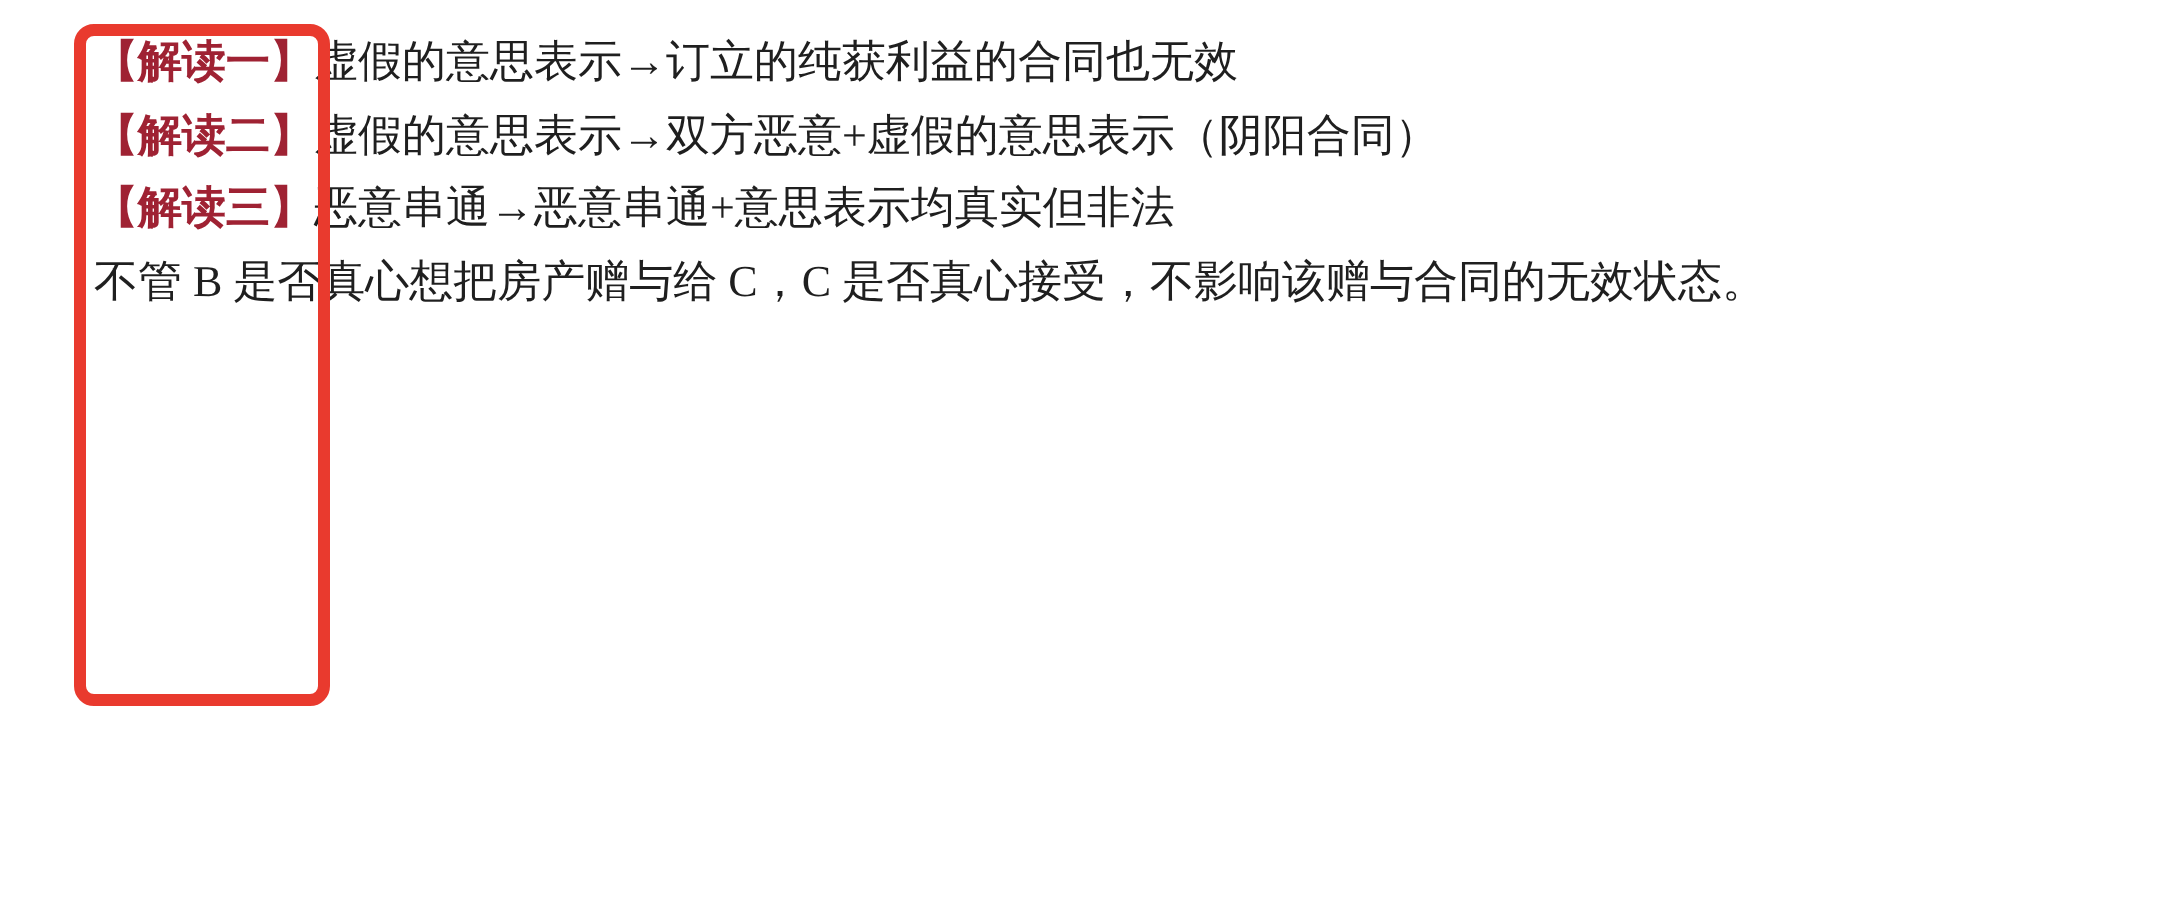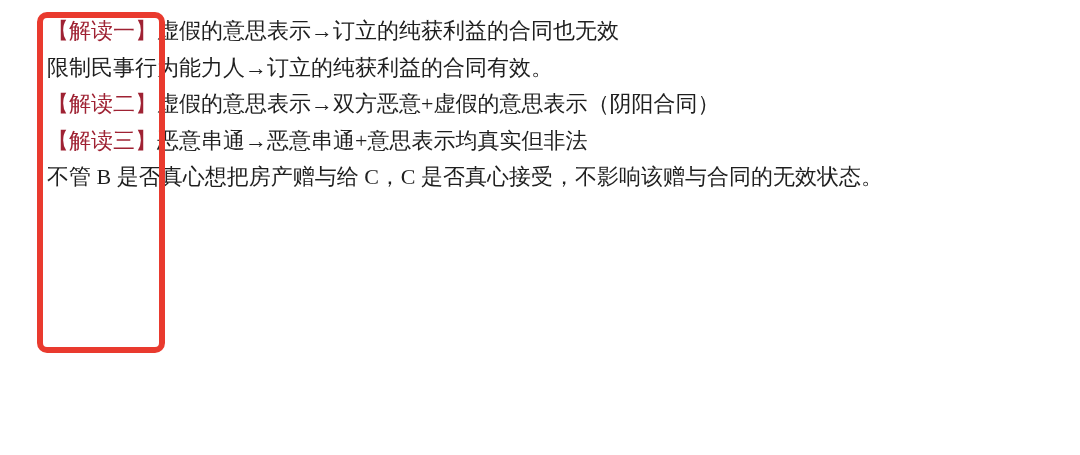--- a/index.html
+++ b/index.html
@@ -23,39 +23,38 @@
     line-height: 36.6px;
     color: #1f1f1f;
     text-align: justify;
   }
   .doc p {
     margin: 0;
     text-indent: 2em;
   }
   .marker {
     color: #9f2233;
-    font-weight: normal;
+    font-weight: bold;
   }
   .annotation-box {
     position: absolute;
     left: 37px;
     top: 12px;
     width: 128px;
     height: 341px;
     border: 6px solid #e93a2e;
     border-radius: 10px;
     box-sizing: border-box;
     pointer-events: none;
     background: transparent;
   }
 </style>
 </head>
 <body>
 
 <div class="doc">
   <p><span class="marker">【解读一】</span><span>虚假的意思表示→订立的纯获利益的合同也无效</span></p>
-  <p><span class="marker"></span><span>限制民事行为能力人→订立的纯获利益的合同有效。</span></p>
   <p><span class="marker">【解读二】</span><span>虚假的意思表示→双方恶意+虚假的意思表示（阴阳合同）</span></p>
   <p><span class="marker">【解读三】</span><span>恶意串通→恶意串通+意思表示均真实但非法</span></p>
   <p><span class="marker"></span><span>不管 B 是否真心想把房产赠与给 C，C 是否真心接受，不影响该赠与合同的无效状态。</span></p>
 </div>
 
 <div class="annotation-box"></div>
 
 </body></html>

